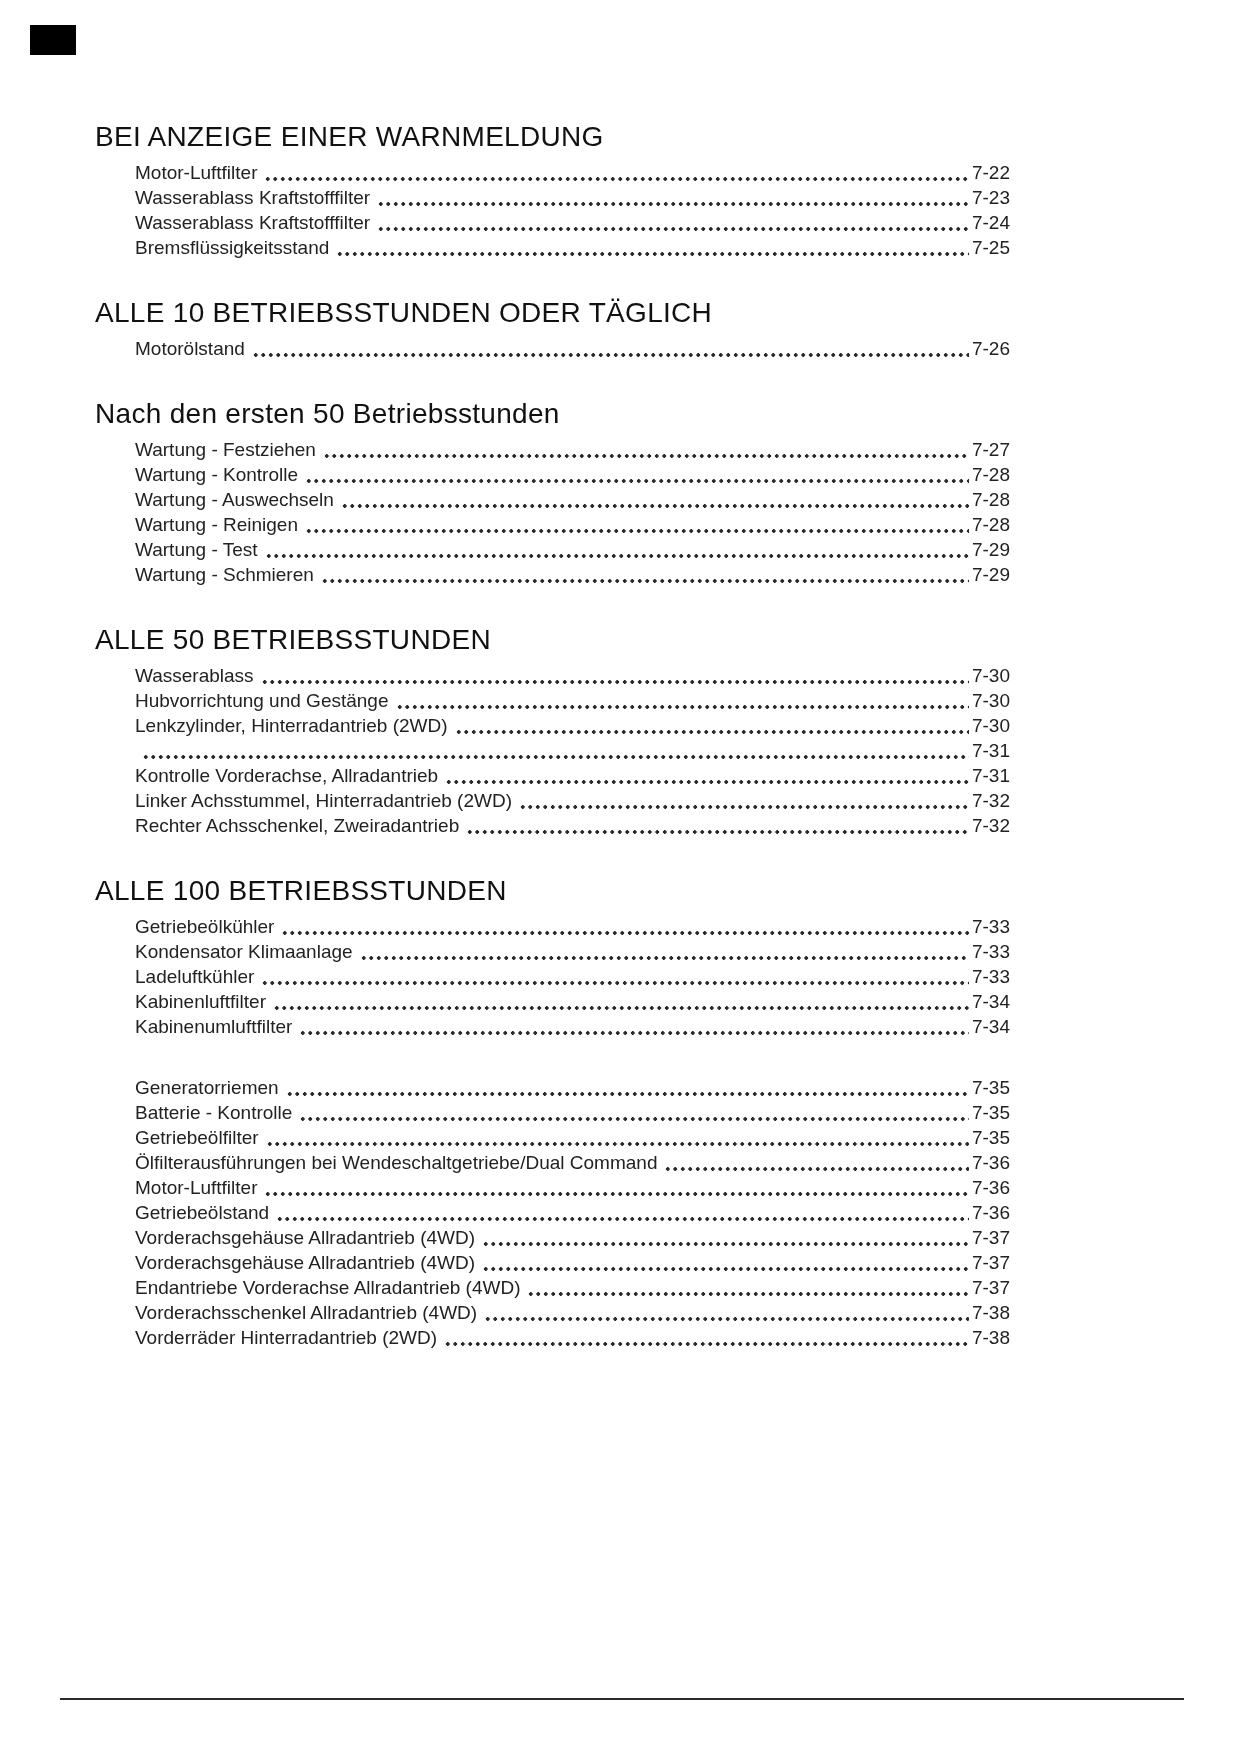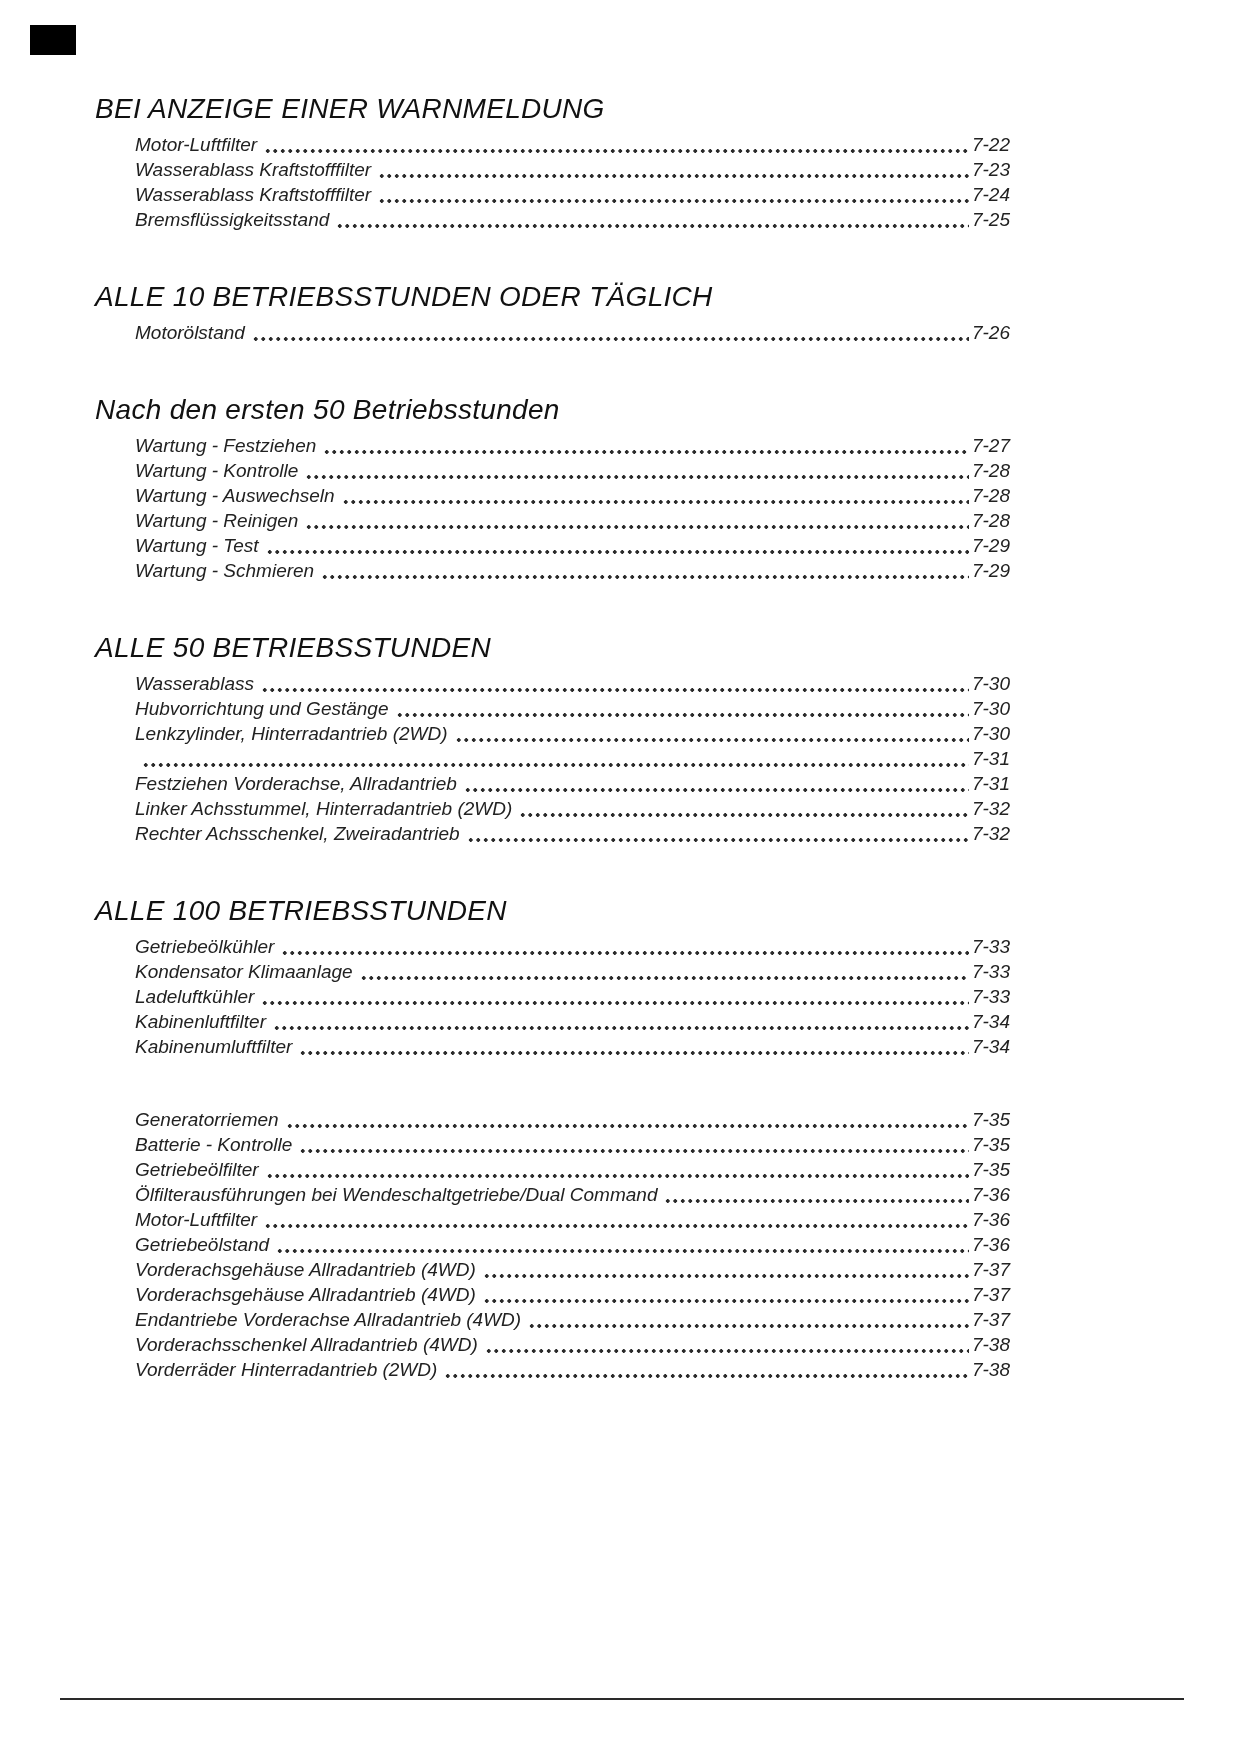--- a/index.html
+++ b/index.html
@@ -20,26 +20,25 @@
     position: absolute;
     left: 30px;
     top: 25px;
     width: 46px;
     height: 30px;
     background: #000000;
   }
   .toc {
     position: absolute;
     left: 95px;
-    top: 92px;
+    top: 120px;
     width: 915px;
-    font-style: italic;
   }
   .toc-section + .toc-section {
-    margin-top: 48px;
+    margin-top: 36px;
   }
   .toc-heading {
     font-size: 28px;
     line-height: 33px;
     font-weight: 400;
     letter-spacing: 0.3px;
     color: #111111;
     margin: 0 0 7px 0;
   }
   .toc-rows {
@@ -184,21 +183,21 @@
     <span class="toc-dots"></span>
     <span class="toc-page">7-30</span>
   </div>
 
   <div class="toc-row">
     <span class="toc-dots"></span>
     <span class="toc-page">7-31</span>
   </div>
 
   <div class="toc-row">
-    <span class="toc-title">Festziehen Vorderachse, Allradantrieb</span>
+    <span class="toc-title">Kontrolle Vorderachse, Allradantrieb</span>
     <span class="toc-dots"></span>
     <span class="toc-page">7-31</span>
   </div>
 
   <div class="toc-row">
     <span class="toc-title">Linker Achsstummel, Hinterradantrieb (2WD)</span>
     <span class="toc-dots"></span>
     <span class="toc-page">7-32</span>
   </div>
 

